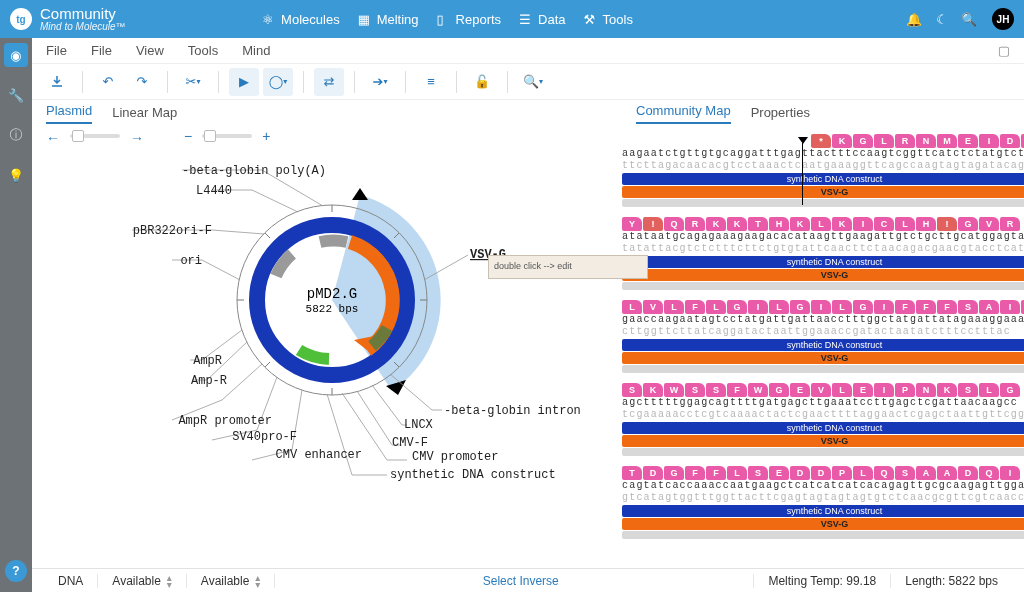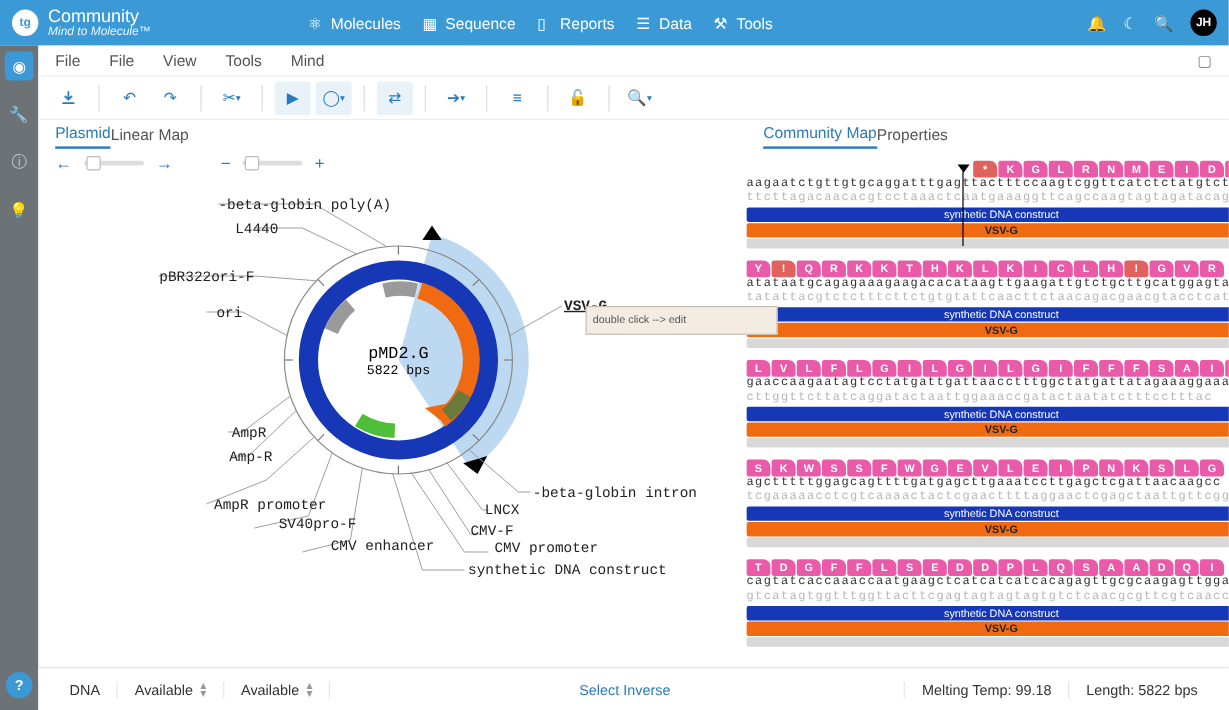--- a/index.html
+++ b/index.html
@@ -24,21 +24,21 @@
 
   .menubar { display:flex; align-items:center; height:26px; padding:0 14px; gap:24px; font-size:13px; color:#555; border-bottom:1px solid #eee; }
   .menubar span { cursor:pointer; }
   .menubar .spacer { margin-left:auto; }
 
   .toolbar { display:flex; align-items:center; height:36px; padding:0 10px; gap:4px; color:#2a7bbd; border-bottom:1px solid #eee; }
   .tb-btn { width:30px; height:28px; display:flex; align-items:center; justify-content:center; cursor:pointer; border-radius:3px; color:#2a7bbd;}
   .tb-btn.shade { background:#e9f2f9; }
   .tb-sep { width:1px; height:22px; background:#ddd; margin:0 6px; }
 
-  .panel-tabs { display:flex; height:24px; align-items:flex-end; padding-left:14px; font-size:13px; }
+  .panel-tabs { display:flex; height:24px; align-items:flex-end; padding-left:14px; gap:20px; font-size:13px; }
   .panel-tab { padding-bottom:4px; cursor:pointer; color:#555; }
   .panel-tab.active { color:#2a7bbd; border-bottom:2px solid #2a7bbd; }
 
   .zoomrow { display:flex; align-items:center; height:24px; padding-left:14px; gap:10px; color:#2a7bbd; font-size:14px;}
   .slider-track { width:50px; height:4px; background:#ddd; border-radius:2px; position:relative;}
   .slider-thumb { position:absolute; left:2px; top:-4px; width:12px; height:12px; background:#fff; border:1px solid #bbb; border-radius:2px;}
 
   .main-split { flex:1; display:flex; overflow:hidden; }
   .left-pane { flex:0 0 590px; position:relative; }
   .right-pane { flex:1; display:flex; flex-direction:column; }
@@ -55,21 +55,21 @@
   .seq-block { margin:6px 10px 10px 0; }
   .aa-row { display:flex; gap:1px; height:14px; }
   .aa-cell { width:20px; text-align:center; font-size:9px; color:#fff; border-radius:2px 6px 2px 2px; line-height:14px; font-weight:600;}
   .nt-row { font-family: "Courier New", monospace; font-size:10px; letter-spacing:1.2px; white-space:pre; line-height:12px;}
   .nt-row.revc { color:#b7b7b7; }
   .bar { height:12px; line-height:12px; font-size:9px; text-align:center; color:#fff; border-radius:2px; margin-top:1px;}
   .bar.blue { background:#1637b6; }
   .bar.orange { background:#f06a12; color:#222; font-weight:600;}
   .bar.gray { background:#d8d8d8; height:8px;}
 
-  .statusbar { position:absolute; left:32px; right:0; bottom:0; height:36px; background:#fff; border-top:1px solid #e2e2e2; display:flex; align-items:center; font-size:12px; color:#333; padding:0 12px;}
+  .statusbar { position:absolute; left:32px; right:0; bottom:0; height:24px; background:#fff; border-top:1px solid #e2e2e2; display:flex; align-items:center; font-size:12px; color:#333; padding:0 12px;}
   .statusbar .seg { padding:0 14px; border-right:1px solid #e6e6e6; display:flex; align-items:center; gap:6px;}
   .statusbar .seg:last-child{border-right:none;}
   .statusbar .link{ color:#2a7bbd; cursor:pointer;}
   .sort-ic{ color:#999; font-size:10px; line-height:7px;}
 </style>
 </head>
 <body>
 
 <div class="topbar">
   <div class="tg-badge">tg</div>
@@ -77,21 +77,21 @@
     <div class="brand-title">Community</div>
     <div class="brand-sub">Mind to Molecule™</div>
   </div>
   <div class="topnav">
     <div class="topnav-item">
         <span class="icon-sm">⚛</span>
         <span>Molecules</span>
       </div>
     <div class="topnav-item">
         <span class="icon-sm">▦</span>
-        <span>Sequence</span>
+        <span>Melting</span>
       </div>
     <div class="topnav-item">
         <span class="icon-sm">▯</span>
         <span>Reports</span>
       </div>
     <div class="topnav-item">
         <span class="icon-sm">☰</span>
         <span>Data</span>
       </div>
     <div class="topnav-item">

